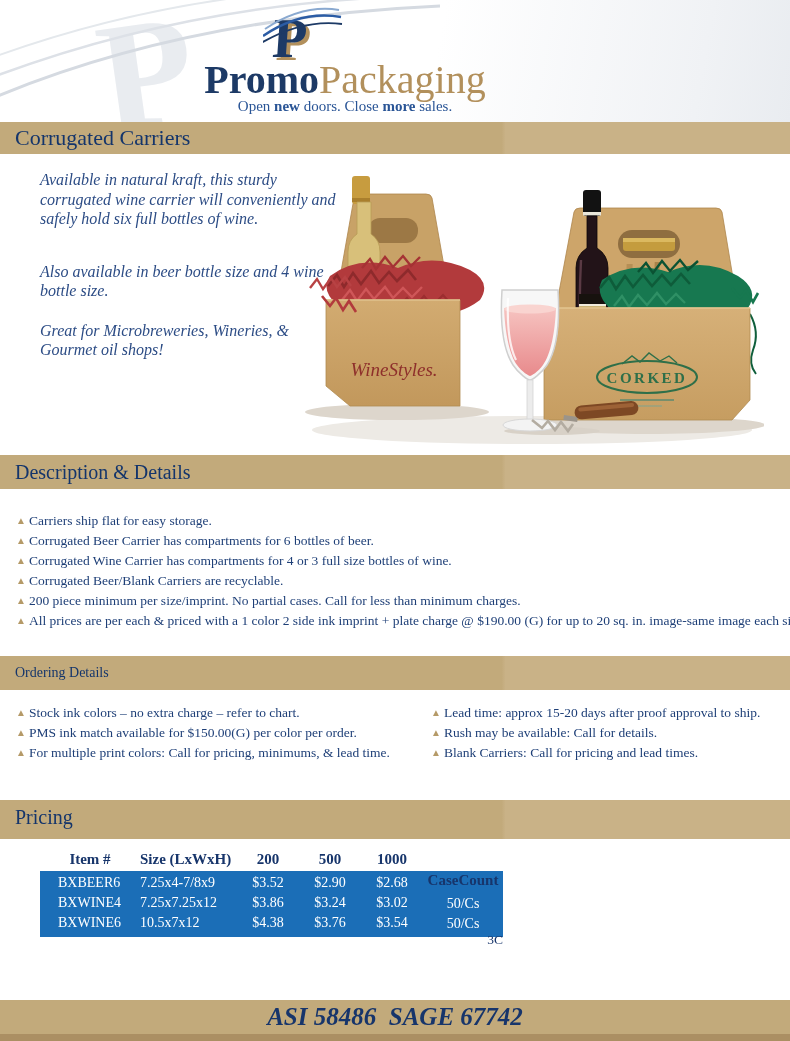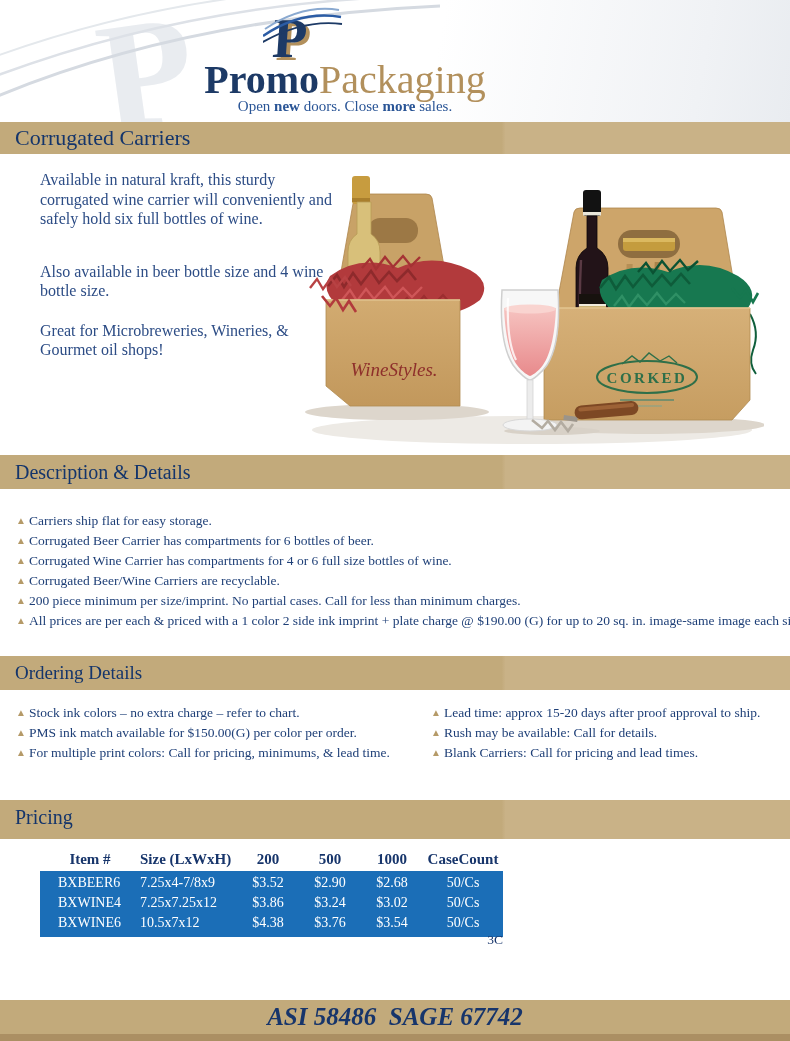--- a/index.html
+++ b/index.html
@@ -18,42 +18,42 @@
   .logo-text .packaging { color:#b2905c; }
   .tagline { position:absolute; left:0; top:98px; width:300px; font-size:15px; color:#2a5596; white-space:pre; }
   .tagline b { font-weight:bold; }
   
   .bar { position:absolute; left:0; width:790px; height:34px;
     background:linear-gradient(90deg,#c2aa7b 0%,#c2aa7b 63.5%,#c9b287 64%,#c9b287 100%);
     color:#14356b; font-weight:normal; box-sizing:border-box; padding-left:15px; }
   .bar span { display:inline-block; }
   .bar-carriers { top:122px; height:32px; font-size:22px; line-height:32px; }
   .bar-details  { top:455px; font-size:20px; line-height:34px; }
-  .bar-ordering { top:656px; font-size:19px; line-height:34px; }
+  .bar-ordering { top:656px; font-size:14px; line-height:34px; }
   .bar-pricing  { top:800px; font-size:20px; line-height:35px; height:39px; }
   
   .intro { position:absolute; left:40px; top:170px; width:296px; color:#2c4c85; font-size:16px; line-height:19.5px; }
-  .intro p { margin:0; }
+  .intro p { margin:0;font-style:italic; }
   .intro p.p1 { margin-bottom:33px; }
   .intro p.p2 { margin-bottom:20px; }
   
   ul.bullets { list-style:none; margin:0; padding:0; position:absolute; }
   ul.bullets li { font-size:13.5px; color:#1e3f77; line-height:20px; white-space:nowrap; }
   ul.bullets .tri { color:#b59a68; font-size:10px; margin-right:3px; vertical-align:1px; }
   .details-bullets { left:16px; top:511px; width:770px; }
   .ordering-left  { left:16px; top:703px; }
   .ordering-right { left:431px; top:703px; }
   .ordering-left li, .ordering-right li { line-height:21.5px; }
   
   .price-table { position:absolute; left:40px; top:850px; width:463px; }
   .pt-row { display:flex; }
   .pt-head { font-weight:bold; color:#17356b; font-size:15px; height:19px; line-height:18px; }
   .pt-body { background:#1b6eb7; margin-top:2px; padding:2px 0 4px 0; }
   .pt-body .pt-row { color:#ffffff; font-size:14px; height:20px; line-height:20px; }
-  .c0 { width:100px; } .c1 { width:97px; } .c2 { width:62px; } .c3 { width:62px; } .c4 { width:62px; } .c5 { width:80px; }
+  .c0 { width:100px; } .c1 { width:97px; } .c2 { width:62px; } .c3 { width:62px; } .c4 { width:62px; } .c5 { width:80px;margin-top:21px; }
   .tc { text-align:center; } .tl { text-align:left; }
   .pt-body .c0 { box-sizing:border-box; padding-left:18px; }
   .pricing-note { position:absolute; left:40px; top:932px; width:463px; text-align:right; font-size:13.5px; color:#17356b; }
   
   .footer { position:absolute; left:0; top:1000px; width:790px; height:41px; background:#c2aa7b; }
   .footer::after { content:""; position:absolute; left:0; bottom:0; width:100%; height:7px; background:#ab8f63; }
   .footer-text { width:100%; text-align:center; font-weight:bold; font-size:25px; line-height:34px; color:#17356b; white-space:pre;font-style:italic; }
   
   .photo { position:absolute; left:302px; top:168px; }
 </style>
@@ -194,22 +194,22 @@
       <path d="M230,252 l10,8 6,-7 7,9 6,-8 7,9 5,-7" stroke="#b3aca1" stroke-width="2.6" fill="none"></path>
       <rect x="262" y="247" width="14" height="5" fill="#9b948a" transform="rotate(8 262 247)"></rect>
       <rect x="272" y="238" width="64" height="14" rx="7" fill="#7d4824" transform="rotate(-5 272 238)"></rect>
       <rect x="276" y="240" width="56" height="4" rx="2" fill="#9d6236" transform="rotate(-5 272 238)"></rect>
     </g>
   </svg>
 
   <ul class="bullets details-bullets">
     <li><span class="tri">▲</span><span>Carriers ship flat for easy storage.</span></li>
     <li><span class="tri">▲</span><span>Corrugated Beer Carrier has compartments for 6 bottles of beer.</span></li>
-    <li><span class="tri">▲</span><span>Corrugated Wine Carrier has compartments for 4 or 6 full size bottles of wine.</span></li>
-    <li><span class="tri">▲</span><span>Corrugated Beer/Wine Carriers are recyclable.</span></li>
+    <li><span class="tri">▲</span><span>Corrugated Wine Carrier has compartments for 4 or 3 full size bottles of wine.</span></li>
+    <li><span class="tri">▲</span><span>Corrugated Beer/Blank Carriers are recyclable.</span></li>
     <li><span class="tri">▲</span><span>200 piece minimum per size/imprint. No partial cases. Call for less than minimum charges.</span></li>
     <li><span class="tri">▲</span><span>All prices are per each &amp; priced with a 1 color 2 side ink imprint + plate charge @ $190.00 (G) for up to 20 sq. in. image-same image each side.</span></li>
   </ul>
 
   <ul class="bullets ordering-left">
     <li><span class="tri">▲</span><span>Stock ink colors – no extra charge – refer to chart.</span></li>
     <li><span class="tri">▲</span><span>PMS ink match available for $150.00(G) per color per order.</span></li>
     <li><span class="tri">▲</span><span>For multiple print colors: Call for pricing, minimums, &amp; lead time.</span></li>
   </ul>
   <ul class="bullets ordering-right">

